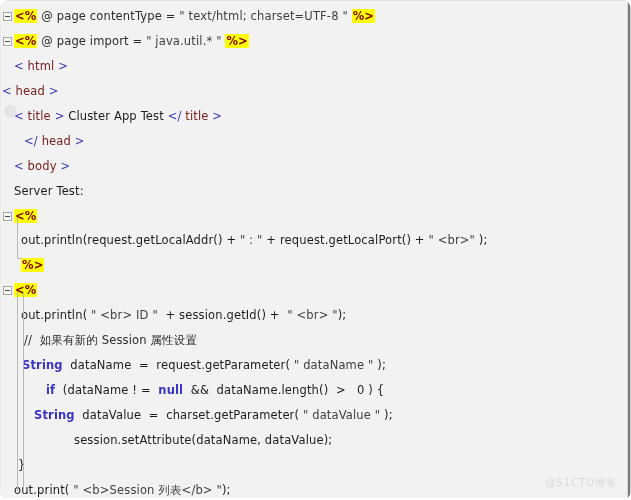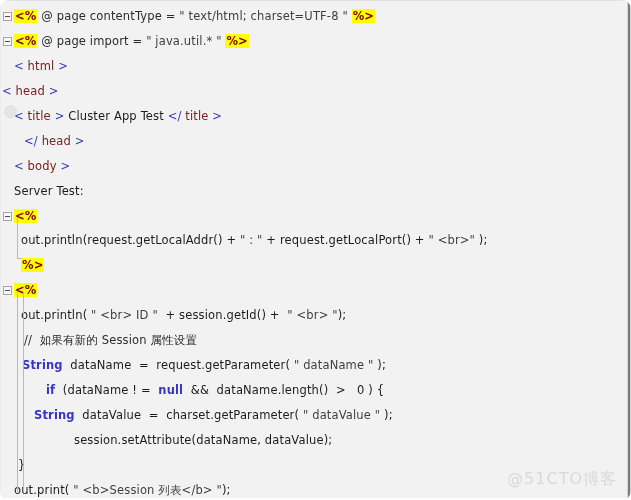--- a/index.html
+++ b/index.html
@@ -146,21 +146,21 @@
     background: #e3e3e3;
     border: 1px solid #dcdcdc;
     opacity: .85;
   }
 
   
   .watermark {
     position: absolute;
     right: 14px;
     bottom: 10px;
-    font-size: 16px;
+    font-size: 10px;
     color: #d9d9d9;
     letter-spacing: 1px;
     font-family: "DejaVu Sans", "Liberation Sans", sans-serif;
     user-select: none;
   }
 </style>
 </head>
 <body>
 
 <div class="editor-window">

